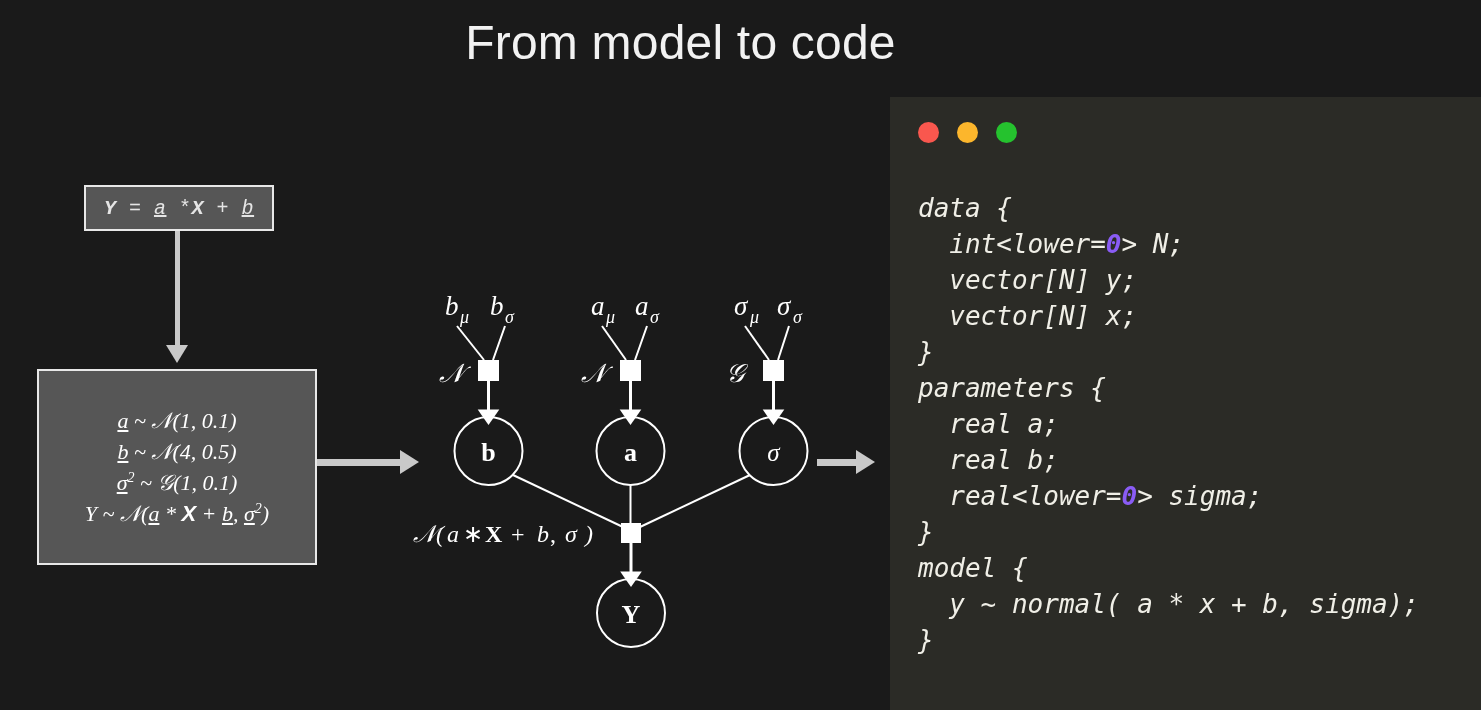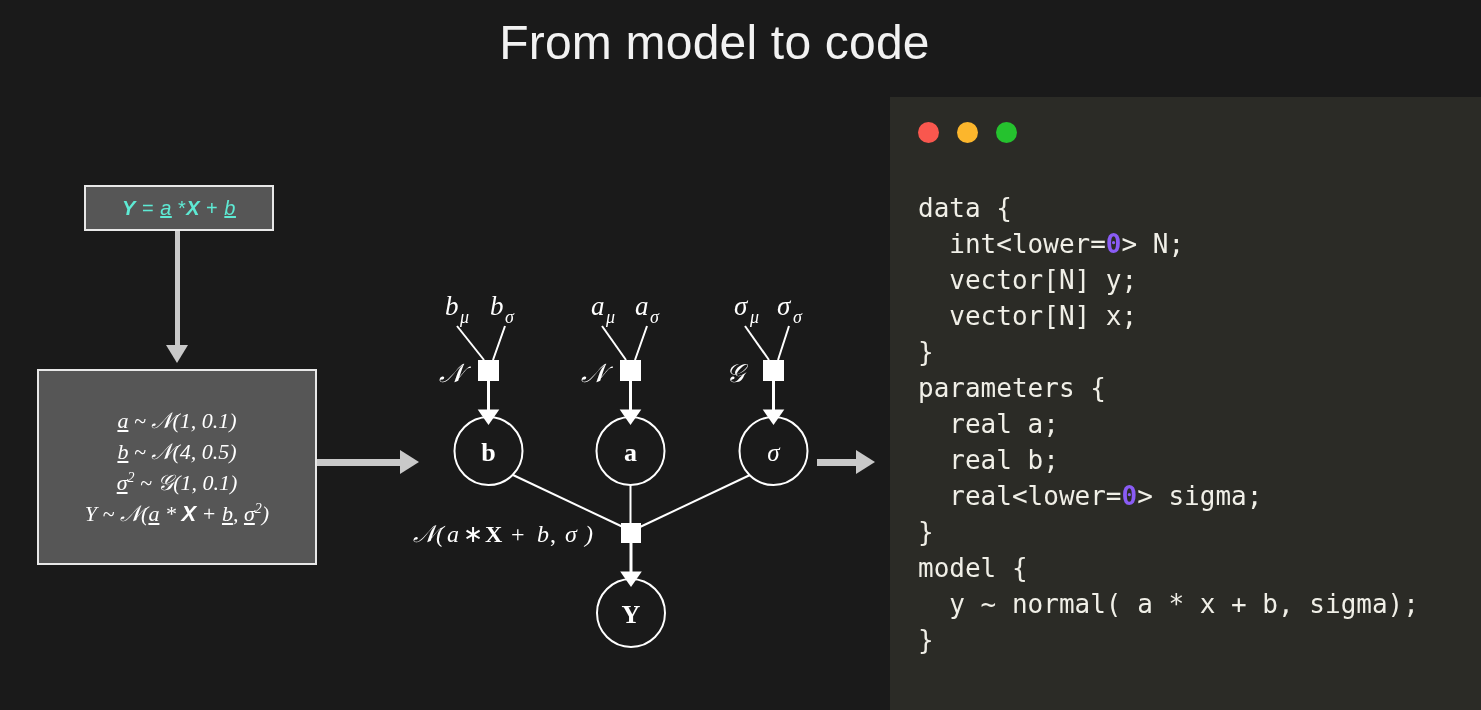--- a/index.html
+++ b/index.html
@@ -22,43 +22,42 @@
     left: 0;
     top: 14px;
     width: 1361px;
     text-align: center;
     font-size: 48px;
     font-weight: 400;
     letter-spacing: 0.2px;
     color: #f2f2f2;
     line-height: 1.2;
     white-space: nowrap;
-    padding-left: 34px;
   }
 
   
   #equation-box {
     position: absolute;
     left: 84px;
     top: 185px;
     width: 190px;
     height: 46px;
     background: #565656;
     border: 2px solid #e8e8e8;
     box-sizing: border-box;
     display: flex;
     align-items: center;
     justify-content: center;
   }
   #equation-box .eq {
-    font-family: Liberation Sans, sans-serif;
+    font-family: Liberation Mono, monospace;
     font-size: 20px;
     font-weight: bold;
     font-style: italic;
-    color: #5eead4;
+    color: #e5e5e5;
     white-space: nowrap;
     letter-spacing: 0.5px;
   }
 
   #priors-box {
     position: absolute;
     left: 37px;
     top: 369px;
     width: 280px;
     height: 196px;
@@ -120,20 +119,21 @@
   .lik-upright { font-size: 24px; font-style: normal; }
 
   
   #code-panel {
     position: absolute;
     left: 890px;
     top: 97px;
     width: 591px;
     height: 613px;
     background: #2b2b26;
+    font-style: italic;
   }
   #traffic-lights {
     position: absolute;
     left: 28px;
     top: 25px;
     display: flex;
     gap: 18px;
   }
   .dot {
     width: 21px;

